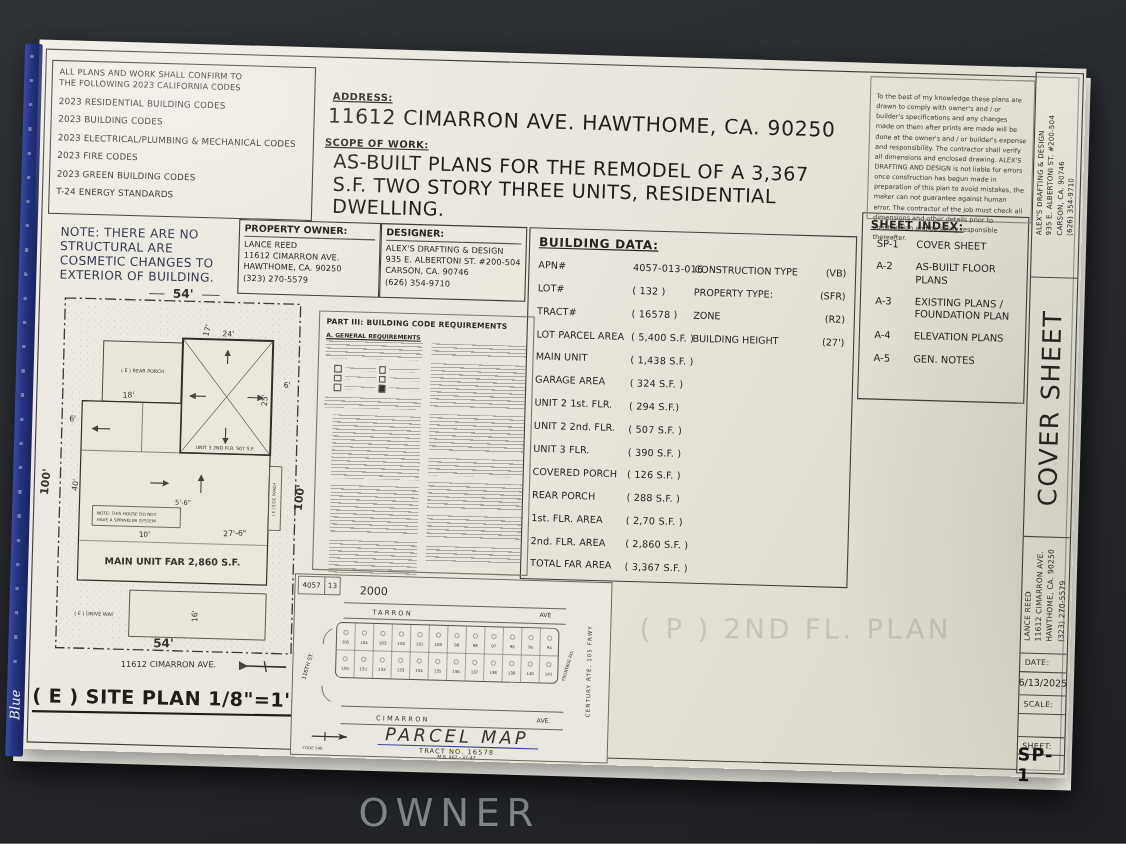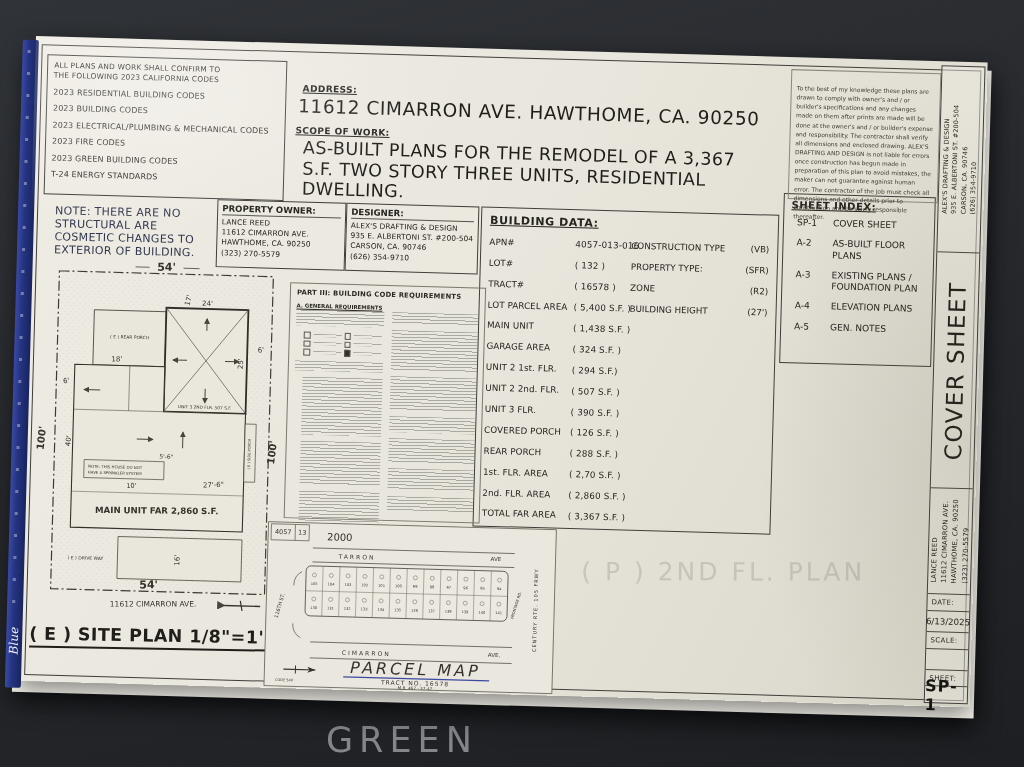--- a/index.html
+++ b/index.html
@@ -122,21 +122,21 @@
   .rc-scalel{top:566px;height:17px;}
   .rc-scalev{top:583px;height:21px;}
   .rc-sheetl{top:604px;height:16px;}
   .rc-sheetv{top:620px;height:17px;border-bottom:none;}
   .rc-sheetv span{font-size:16px;font-weight:bold;color:#14130f;letter-spacing:1px;}
 </style>
 </head>
 <body>
 
 <div class="stage">
-  <div class="crmls">GREEN</div>
+  <div class="crmls">OWNER</div>
   <div class="paper-under"></div>
 
   <div class="paper">
     <div class="binding">
       <div class="binding-dashes"></div>
       <div class="binding-logo">Blue</div>
     </div>
 
     <div class="frame"></div>
     <div class="hline" style="left:8px;top:157px;width:898px;"></div>

